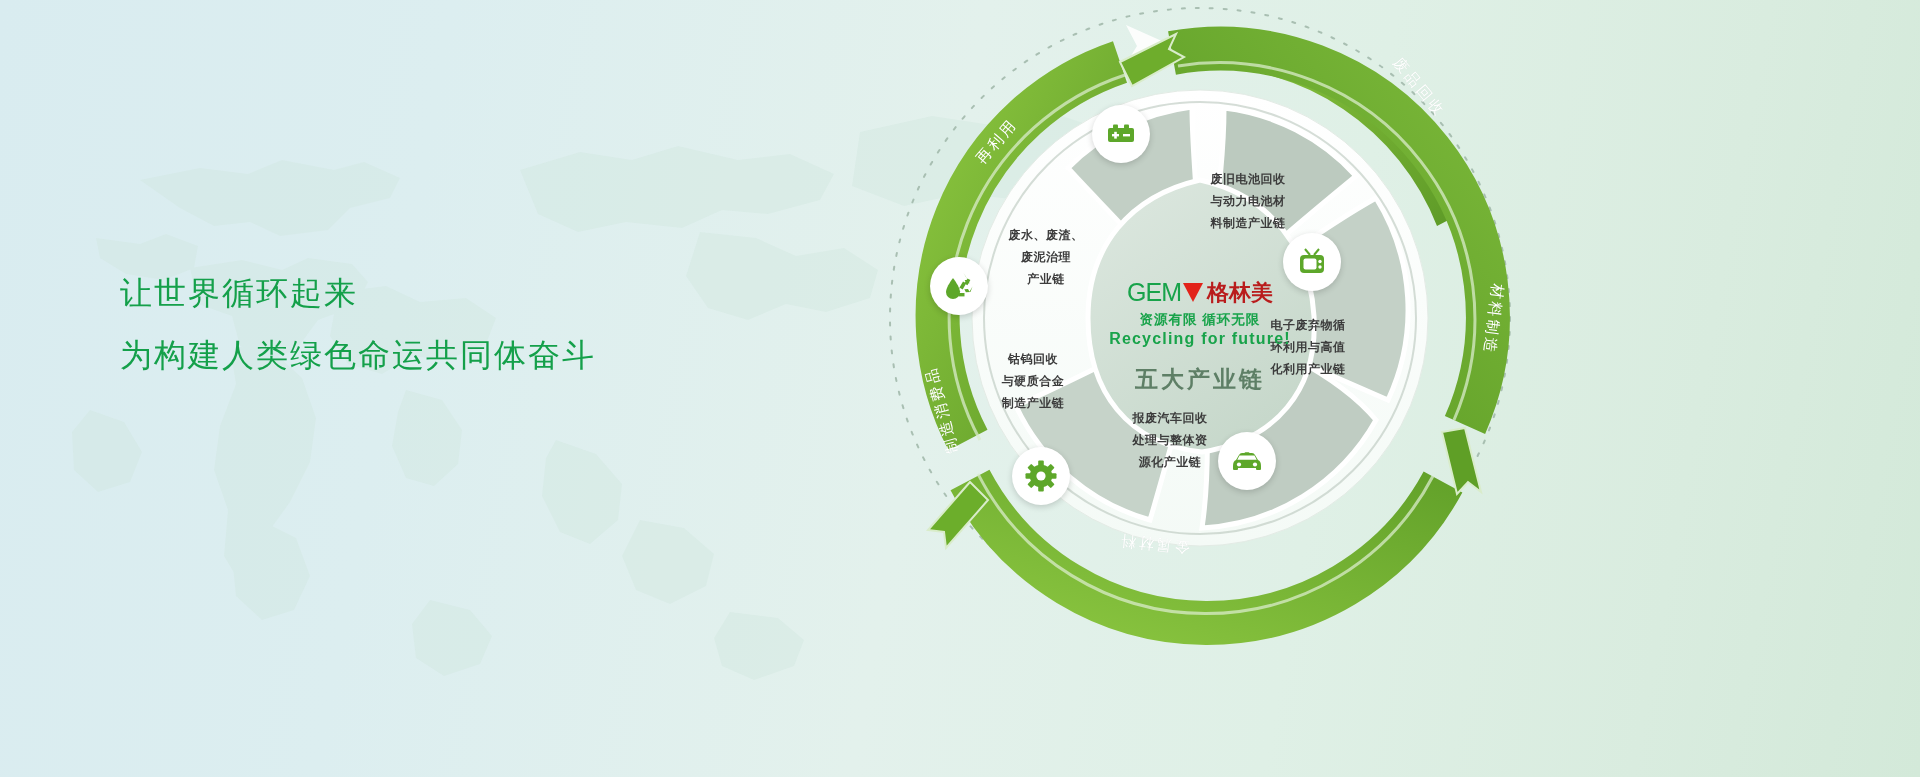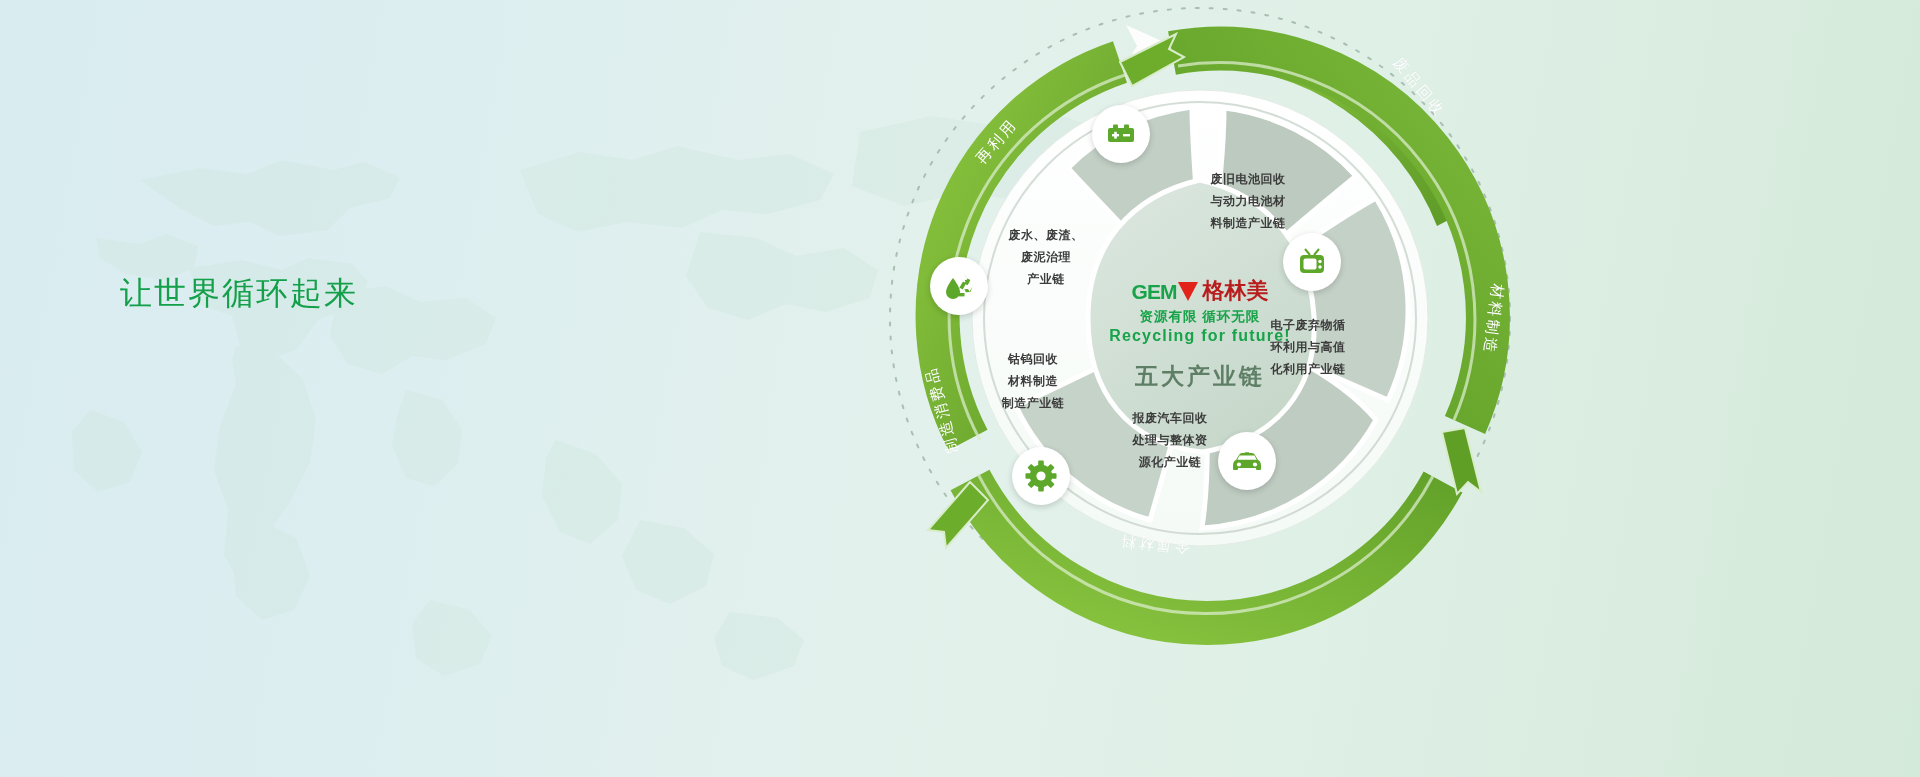--- a/index.html
+++ b/index.html
@@ -36,22 +36,22 @@
 
   .icon-bubble {
     position:absolute; width:58px; height:58px; border-radius:50%;
     background:#ffffff; box-shadow:0 2px 6px rgba(0,0,0,.17);
     display:flex; align-items:center; justify-content:center;
   }
   .icon-bubble svg { display:block; }
 
   .center-logo { position:absolute; text-align:center; width:200px; }
   .logo-row { display:flex; align-items:center; justify-content:center; gap:3px; }
-  .logo-gem { font-family:"Liberation Sans",sans-serif; font-weight:700;
-              font-size:21px; color:#18a34a; letter-spacing:-1px; line-height:1; }
+  .logo-gem { font-family:"Liberation Sans",sans-serif; font-weight:400;
+              font-size:25px; color:#18a34a; letter-spacing:-1px; line-height:1; }
   .logo-tri { width:0;height:0;border-left:10px solid transparent;
               border-right:10px solid transparent;border-top:19px solid #e2231a;
               margin:0 1px 0 -1px; }
   .logo-cn { font-size:22px; font-weight:700; color:#b91c1c; letter-spacing:0px; line-height:1; }
   .logo-slogan { font-size:13.5px; color:#18a34a; font-weight:700; letter-spacing:1px; margin-top:6px; }
   .logo-en { font-size:16px; color:#18a34a; font-weight:700; letter-spacing:1.2px; margin-top:1px; }
   .center-title { font-size:23px; color:#5e7f66; font-weight:700; letter-spacing:3px; margin-top:16px;font-family:Liberation Mono, monospace; }
 </style>
 </head>
 <body>
@@ -75,20 +75,21 @@
     <path d="M260 520 l36 18 14 38 -16 34 -32 10 -26 -24 -4 -40 z"></path>
     <path d="M730 612 l48 6 26 22 -10 26 -40 14 -32 -14 -8 -28 z"></path>
     <path d="M430 600 l40 10 22 26 -12 28 -36 12 -28 -18 -4 -34 z"></path>
     <path d="M90 410 l34 12 18 30 -12 30 -32 10 -24 -22 -2 -38 z"></path>
     <path d="M1340 200 l36 8 20 22 -10 24 -32 10 -24 -18 -4 -28 z"></path>
   </g>
 </svg>
 
 <div class="headline">
   <div class="line">让世界循环起来</div>
+  <div class="line">为构建人类绿色命运共同体奋斗</div>
 </div>
 
 <div id="diagram">
 
   <svg width="1020" height="777" viewBox="0 0 1020 777">
     <defs>
       <linearGradient id="gOuterA" x1="0" y1="0" x2="1" y2="1">
         <stop offset="0%" stop-color="#8cc63f"></stop>
           <stop offset="100%" stop-color="#5d9a27"></stop>
       </linearGradient>
@@ -224,21 +225,21 @@
 
   <div class="chain-label" style="left:428px; top:314px; width:120px;">电子废弃物循
 环利用与高值
 化利用产业链</div>
 
   <div class="chain-label" style="left:290px; top:407px; width:120px;">报废汽车回收
 处理与整体资
 源化产业链</div>
 
   <div class="chain-label" style="left:148px; top:348px; width:130px;">钴钨回收
-材料制造
+与硬质合金
 制造产业链</div>
 
   
   <div class="center-logo" style="left:280px; top:280px;">
     <div class="logo-row">
       <span class="logo-gem">GEM</span>
       <span class="logo-tri"></span>
       <span class="logo-cn">格林美</span>
     </div>
     <div class="logo-slogan">资源有限  循环无限</div>

